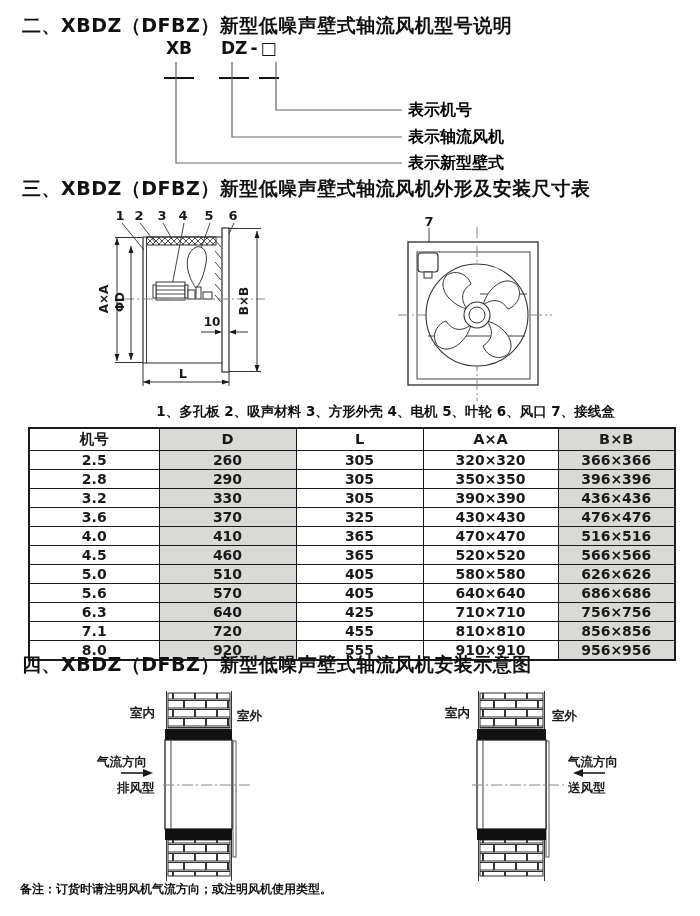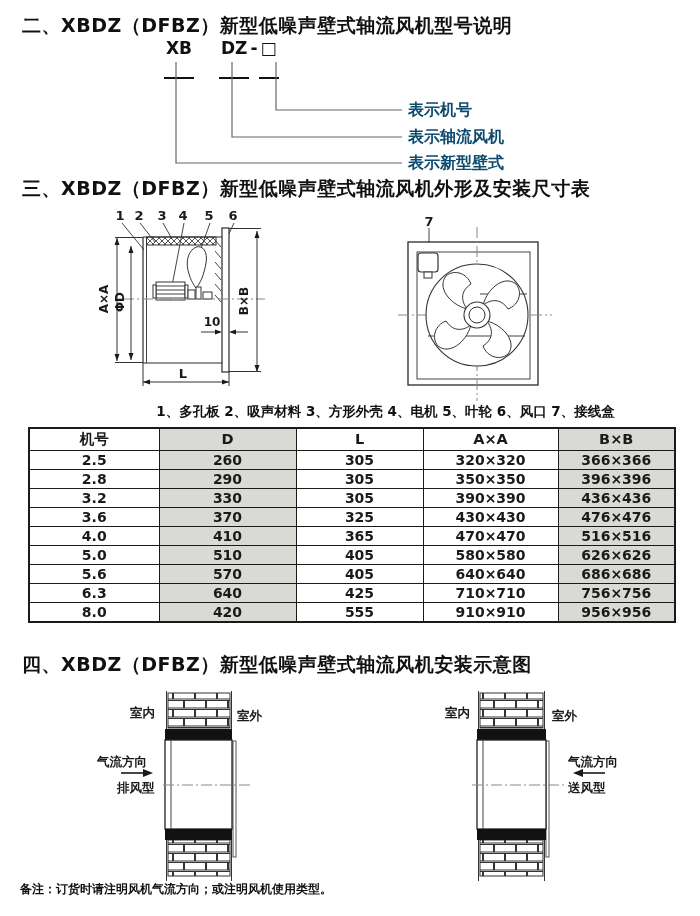--- a/index.html
+++ b/index.html
@@ -8,21 +8,21 @@
     font-family:"DejaVu Sans","Liberation Sans",sans-serif;
     color:#1a1a1a;overflow:hidden;
   }
   .abs{position:absolute;}
   .sec-heading{
     font-size:19px;font-weight:bold;letter-spacing:0.5px;white-space:nowrap;color:#111;
   }
   .model-code{font-size:17px;font-weight:bold;color:#111;}
   .model-part{border-bottom:2px solid #111;padding:0 2px 19px 2px;}
   .model-dash{padding:0 1px;}
-  .callout-label{font-size:16px;font-weight:bold;white-space:nowrap;color:#0c4a6e;}
+  .callout-label{font-size:16px;font-weight:bold;white-space:nowrap;color:#000000;}
   .caption{
     width:700px;text-align:center;padding-left:71px;box-sizing:border-box;
     font-size:13.5px;font-weight:bold;white-space:nowrap;color:#111;
   }
   table.spec{
     border-collapse:collapse;table-layout:fixed;width:646px;
     font-size:14px;font-weight:bold;color:#1a1a1a;
   }
   table.spec th,table.spec td{
     border:1.5px solid #1a1a1a;text-align:center;vertical-align:middle;
@@ -247,20 +247,27 @@
         <td class="shade">476×476</td>
       </tr>
       <tr>
         <td>4.0</td>
         <td class="shade">410</td>
         <td>365</td>
         <td>470×470</td>
         <td class="shade">516×516</td>
       </tr>
       <tr>
+        <td>4.5</td>
+        <td class="shade">460</td>
+        <td>365</td>
+        <td>520×520</td>
+        <td class="shade">566×566</td>
+      </tr>
+      <tr>
         <td>5.0</td>
         <td class="shade">510</td>
         <td>405</td>
         <td>580×580</td>
         <td class="shade">626×626</td>
       </tr>
       <tr>
         <td>5.6</td>
         <td class="shade">570</td>
         <td>405</td>
@@ -268,22 +275,29 @@
         <td class="shade">686×686</td>
       </tr>
       <tr>
         <td>6.3</td>
         <td class="shade">640</td>
         <td>425</td>
         <td>710×710</td>
         <td class="shade">756×756</td>
       </tr>
       <tr>
+        <td>7.1</td>
+        <td class="shade">720</td>
+        <td>455</td>
+        <td>810×810</td>
+        <td class="shade">856×856</td>
+      </tr>
+      <tr>
         <td>8.0</td>
-        <td class="shade">420</td>
+        <td class="shade">920</td>
         <td>555</td>
         <td>910×910</td>
         <td class="shade">956×956</td>
       </tr>
     </tbody>
 </table>
 
 <div class="abs sec-heading" style="left:22px;top:652px;">四、XBDZ（DFBZ）新型低噪声壁式轴流风机安装示意图</div>
 
 <svg class="abs" style="left:85px;top:691px;" width="200" height="192" viewBox="0 0 200 192">

